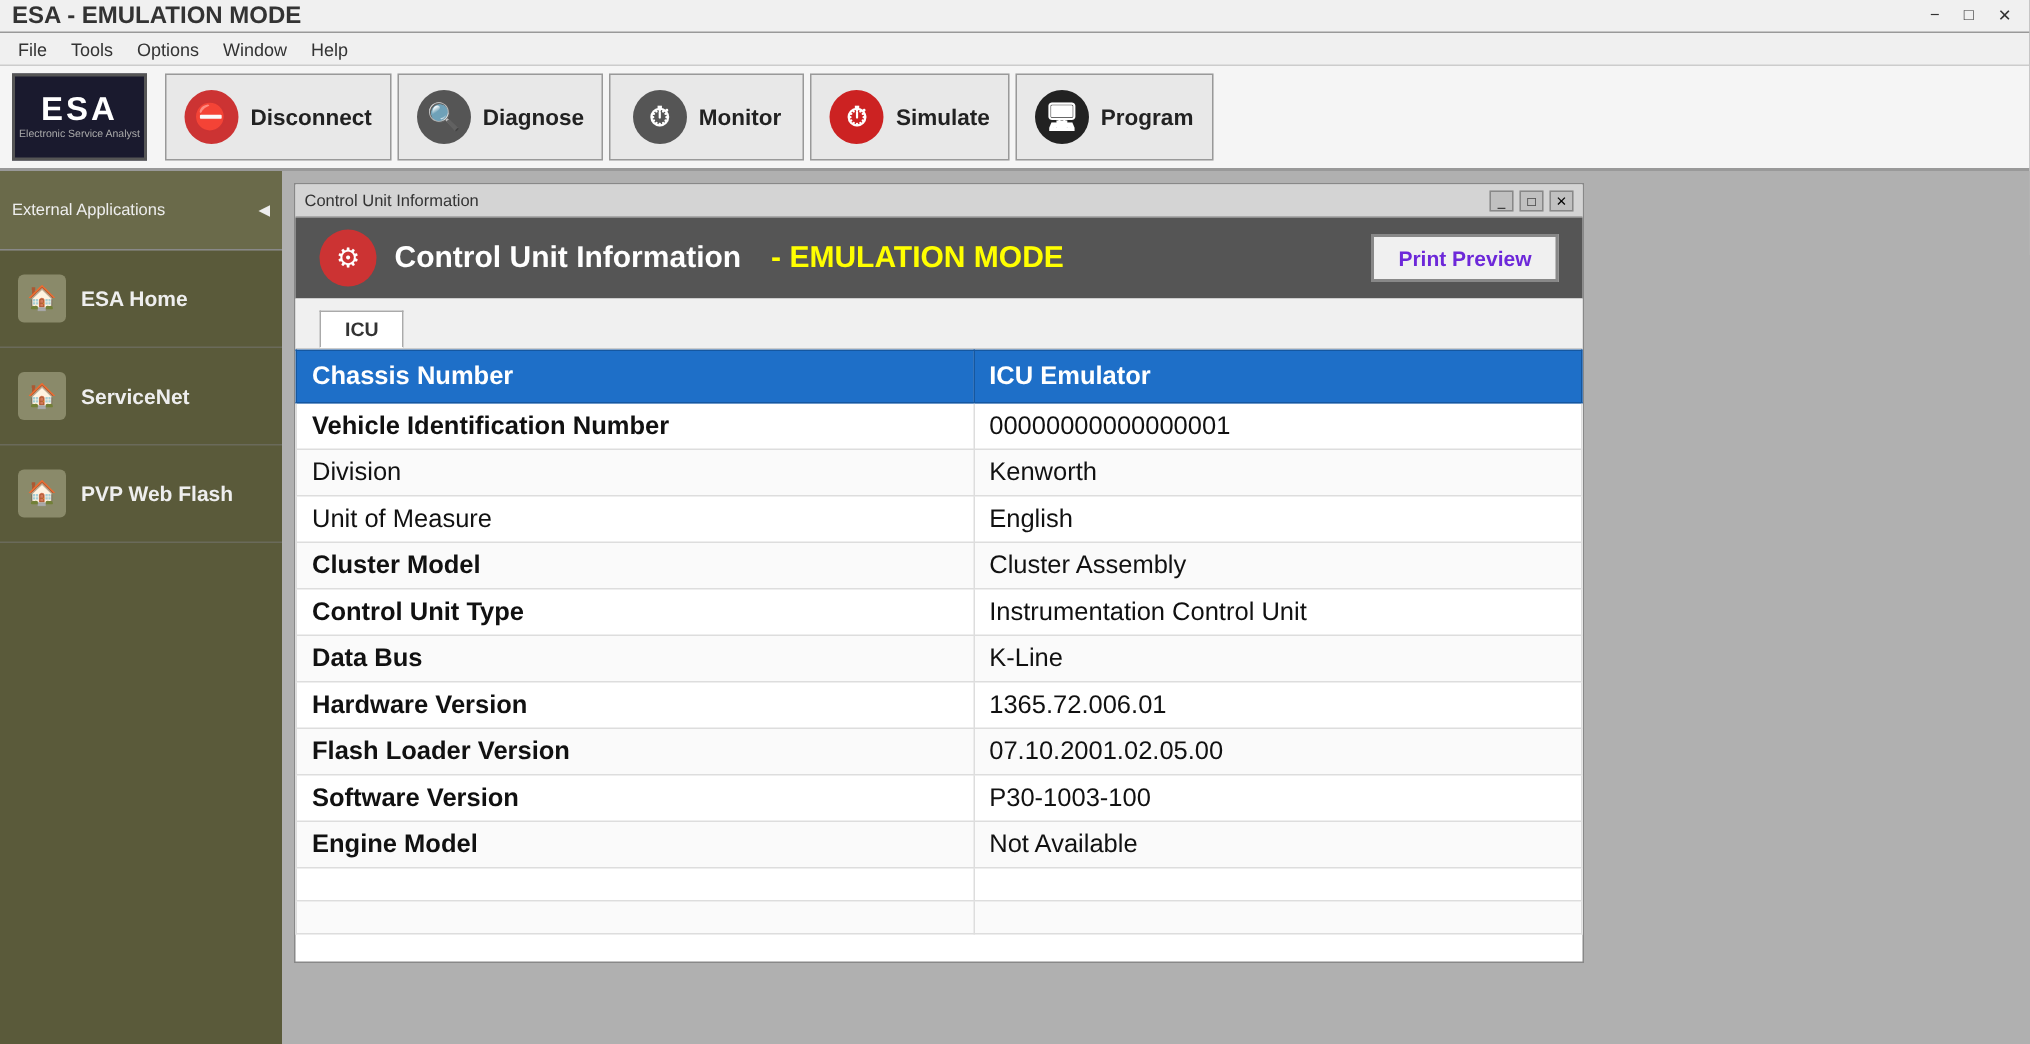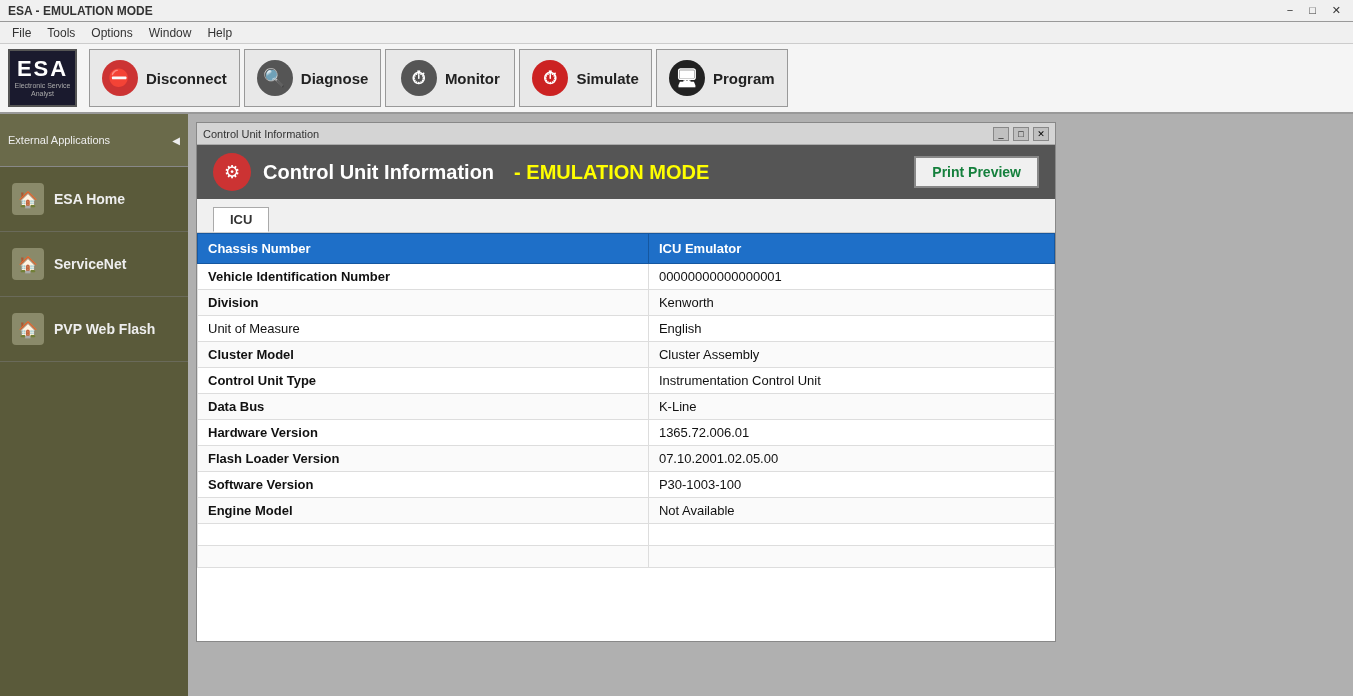--- a/index.html
+++ b/index.html
@@ -17,21 +17,21 @@
     #title-bar {
       background: #f0f0f0;
       height: 22px;
       display: flex;
       align-items: center;
       justify-content: space-between;
       padding: 0 8px;
       border-bottom: 1px solid #999;
     }
     #title-text {
-      font-size: 12px;
+      font-size: 16px;
       color: #333;
       font-weight: bold;
     }
     #title-controls {
       display: flex;
       gap: 8px;
     }
     .title-btn {
       font-size: 11px;
       cursor: pointer;
@@ -61,21 +61,21 @@
       height: 70px;
       display: flex;
       align-items: center;
       padding: 4px 8px;
       gap: 4px;
       border-bottom: 2px solid #999;
     }
 
     
     #esa-logo {
-      width: 69px;
+      width: 90px;
       height: 58px;
       background: #1a1a2e;
       display: flex;
       flex-direction: column;
       align-items: center;
       justify-content: center;
       margin-right: 8px;
       border: 2px solid #555;
       flex-shrink: 0;
     }
@@ -266,21 +266,21 @@
       color: #ffff00;
       margin-left: 8px;
     }
     #print-preview-btn {
       background: #f0f0f0;
       border: 2px solid #888;
       padding: 6px 16px;
       font-size: 14px;
       font-weight: bold;
       cursor: pointer;
-      color: #15803d;
+      color: #6d28d9;
     }
 
     
     #tab-area {
       padding: 8px 16px 0;
       background: #f0f0f0;
       border-bottom: 1px solid #ccc;
       display: flex;
       align-items: center;
     }
@@ -301,21 +301,21 @@
     }
 
     
     #table-container {
       padding: 0;
       background: white;
     }
     table {
       width: 100%;
       border-collapse: collapse;
-      font-size: 13px;
+      font-size: 17px;
     }
     table thead tr {
       background: #1e6fc8;
       color: white;
     }
     table thead th {
       padding: 7px 10px;
       text-align: left;
       font-weight: bold;
       border: 1px solid #1557a0;
@@ -446,21 +446,21 @@
               <th>Chassis Number</th>
               <th>ICU Emulator</th>
             </tr>
           </thead>
           <tbody id="table-body">
           <tr>
                 <td style="font-weight: bold;">Vehicle Identification Number</td>
                 <td>00000000000000001</td>
               </tr>
               <tr>
-                <td style="font-weight: bold;">Division</td>
+                <td style="font-weight: normal;">Division</td>
                 <td>Kenworth</td>
               </tr>
               <tr>
                 <td style="font-weight: normal;">Unit of Measure</td>
                 <td>English</td>
               </tr>
               <tr>
                 <td style="font-weight: bold;">Cluster Model</td>
                 <td>Cluster Assembly</td>
               </tr>

